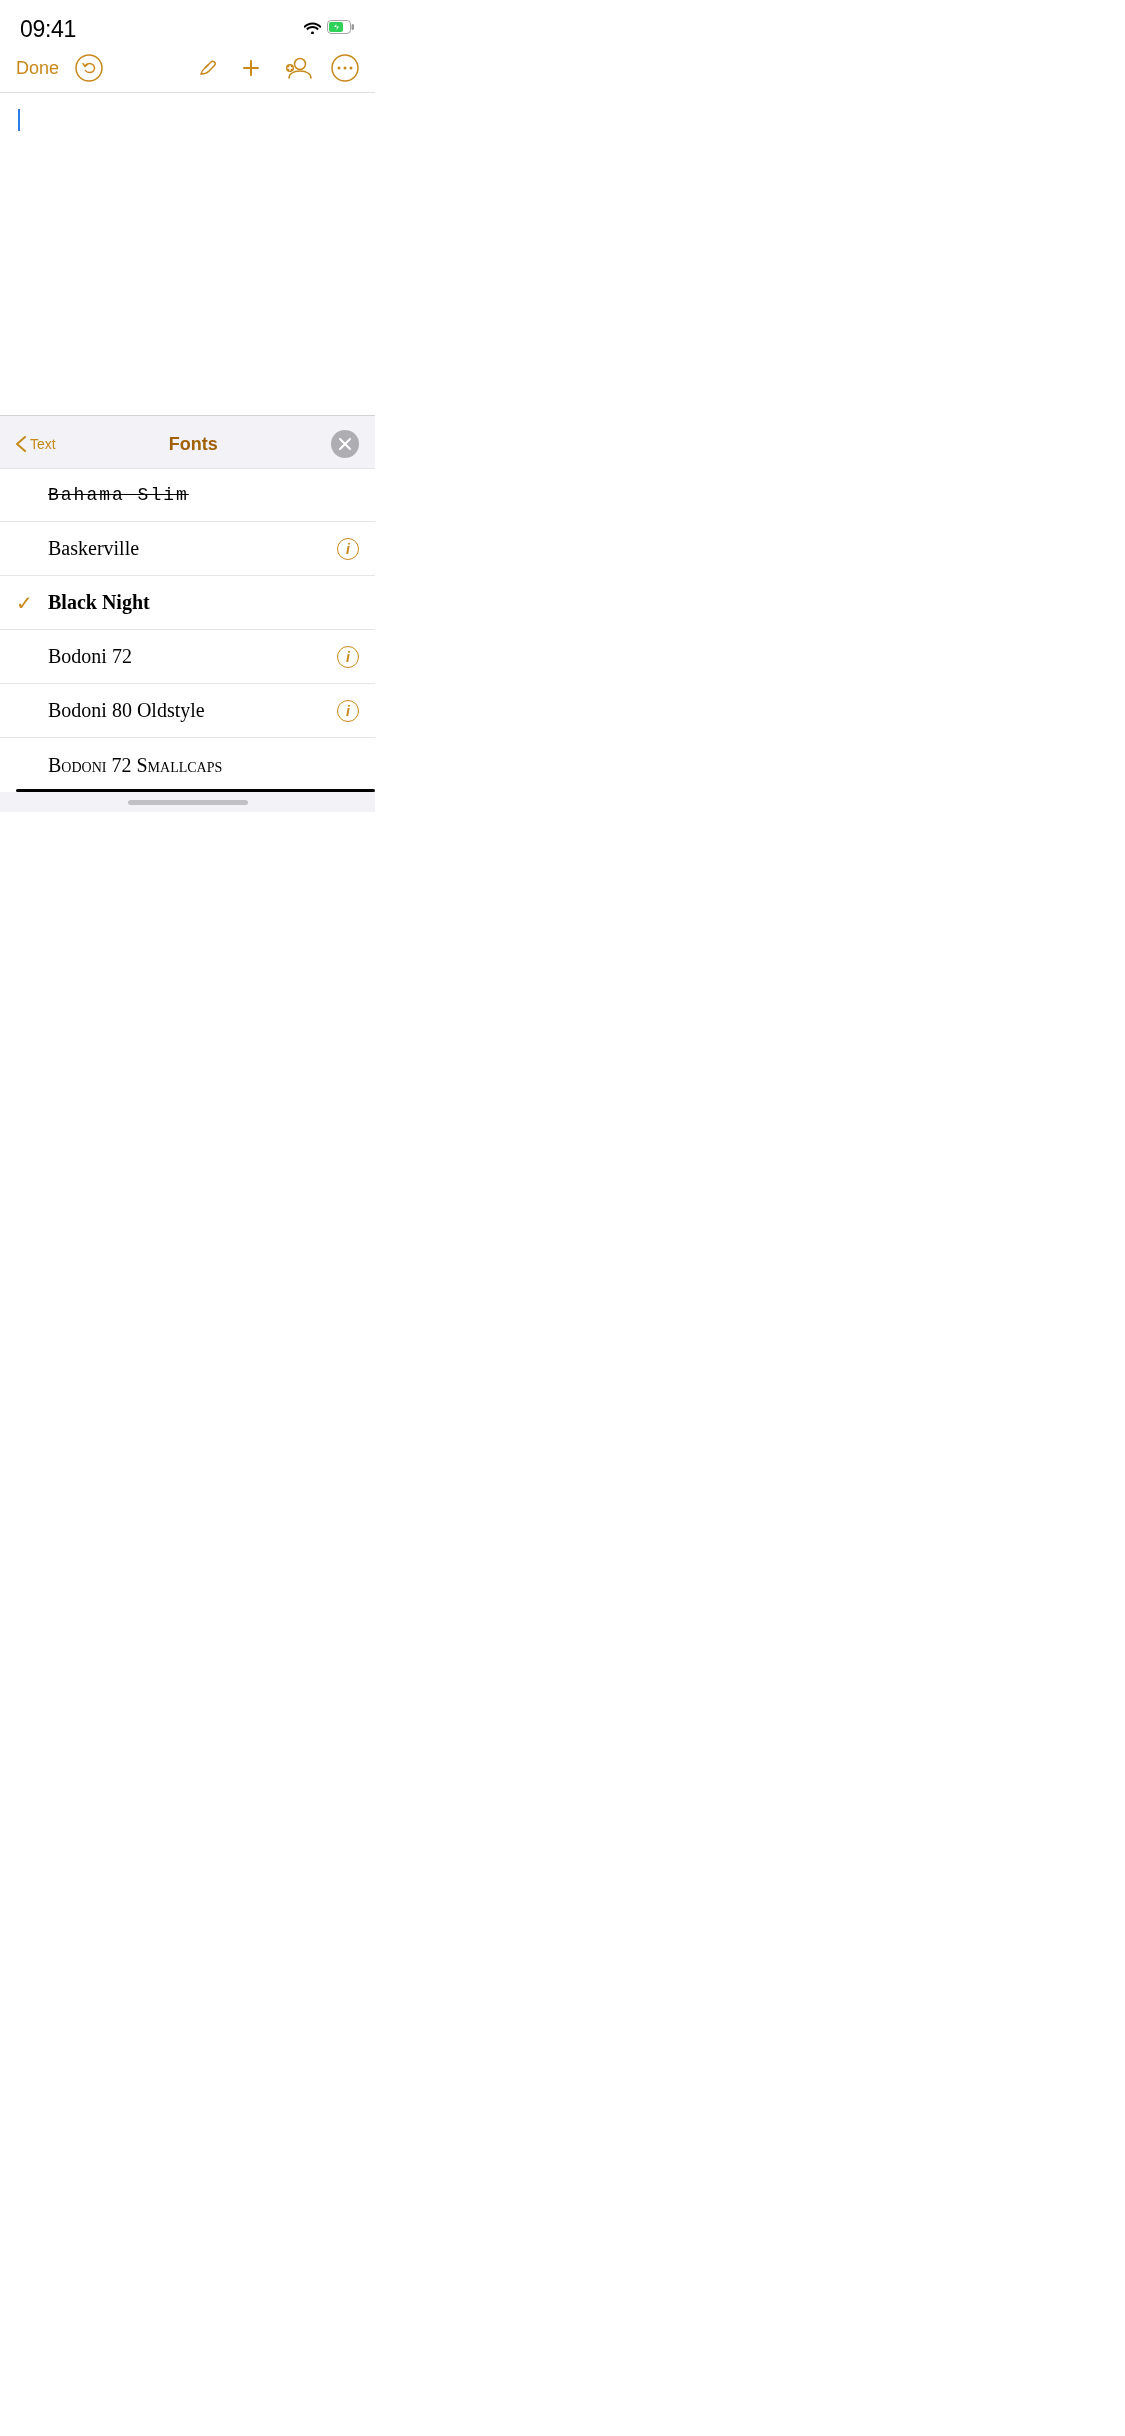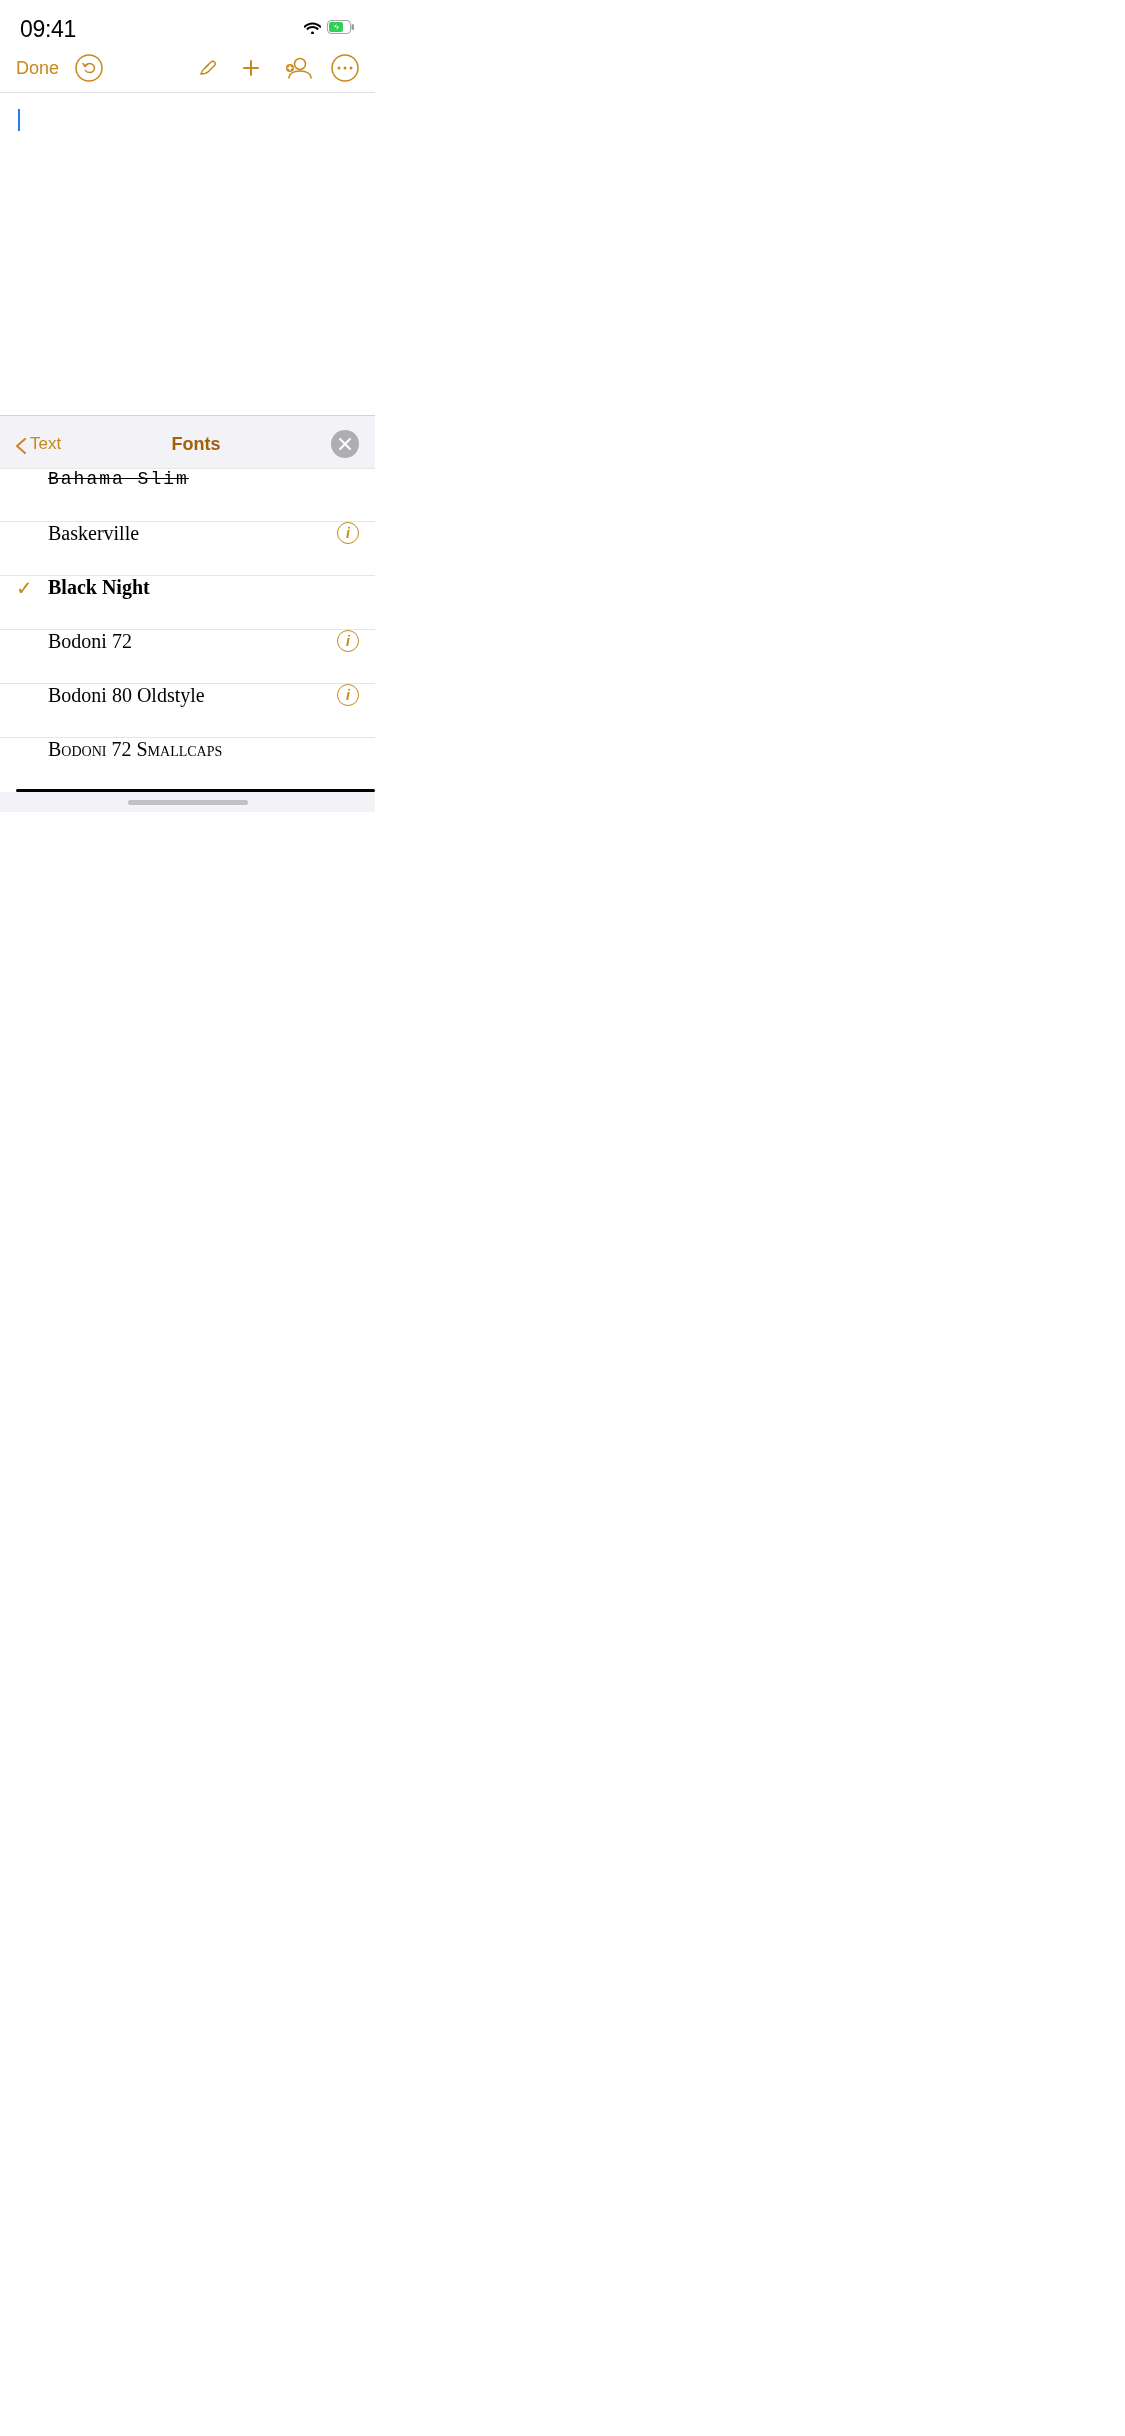--- a/index.html
+++ b/index.html
@@ -112,27 +112,27 @@
 
     .panel-header {
       display: flex;
       align-items: center;
       justify-content: space-between;
       padding: 14px 16px 10px 16px;
     }
 
     .back-text-btn {
       display: flex;
-      align-items: flex-end;
+      align-items: flex-start;
       gap: 4px;
       background: none;
       border: none;
       cursor: pointer;
       color: #c8881a;
-      font-size: 17px;
+      font-size: 14px;
       font-weight: 400;
     }
 
     .panel-title {
       font-size: 18px;
       font-weight: 700;
       color: #a16207;
     }
 
     .close-circle-btn {
@@ -151,21 +151,21 @@
     }
 
     
     .font-list {
       overflow-y: auto;
       max-height: 380px;
     }
 
     .font-item {
       display: flex;
-      align-items: flex-start;
+      align-items: center;
       padding: 0 16px;
       min-height: 54px;
       background: #fff;
       border-bottom: 1px solid #e5e5ea;
       position: relative;
       cursor: pointer;
     }
 
     .font-item:first-child {
       border-top: 1px solid #e5e5ea;

